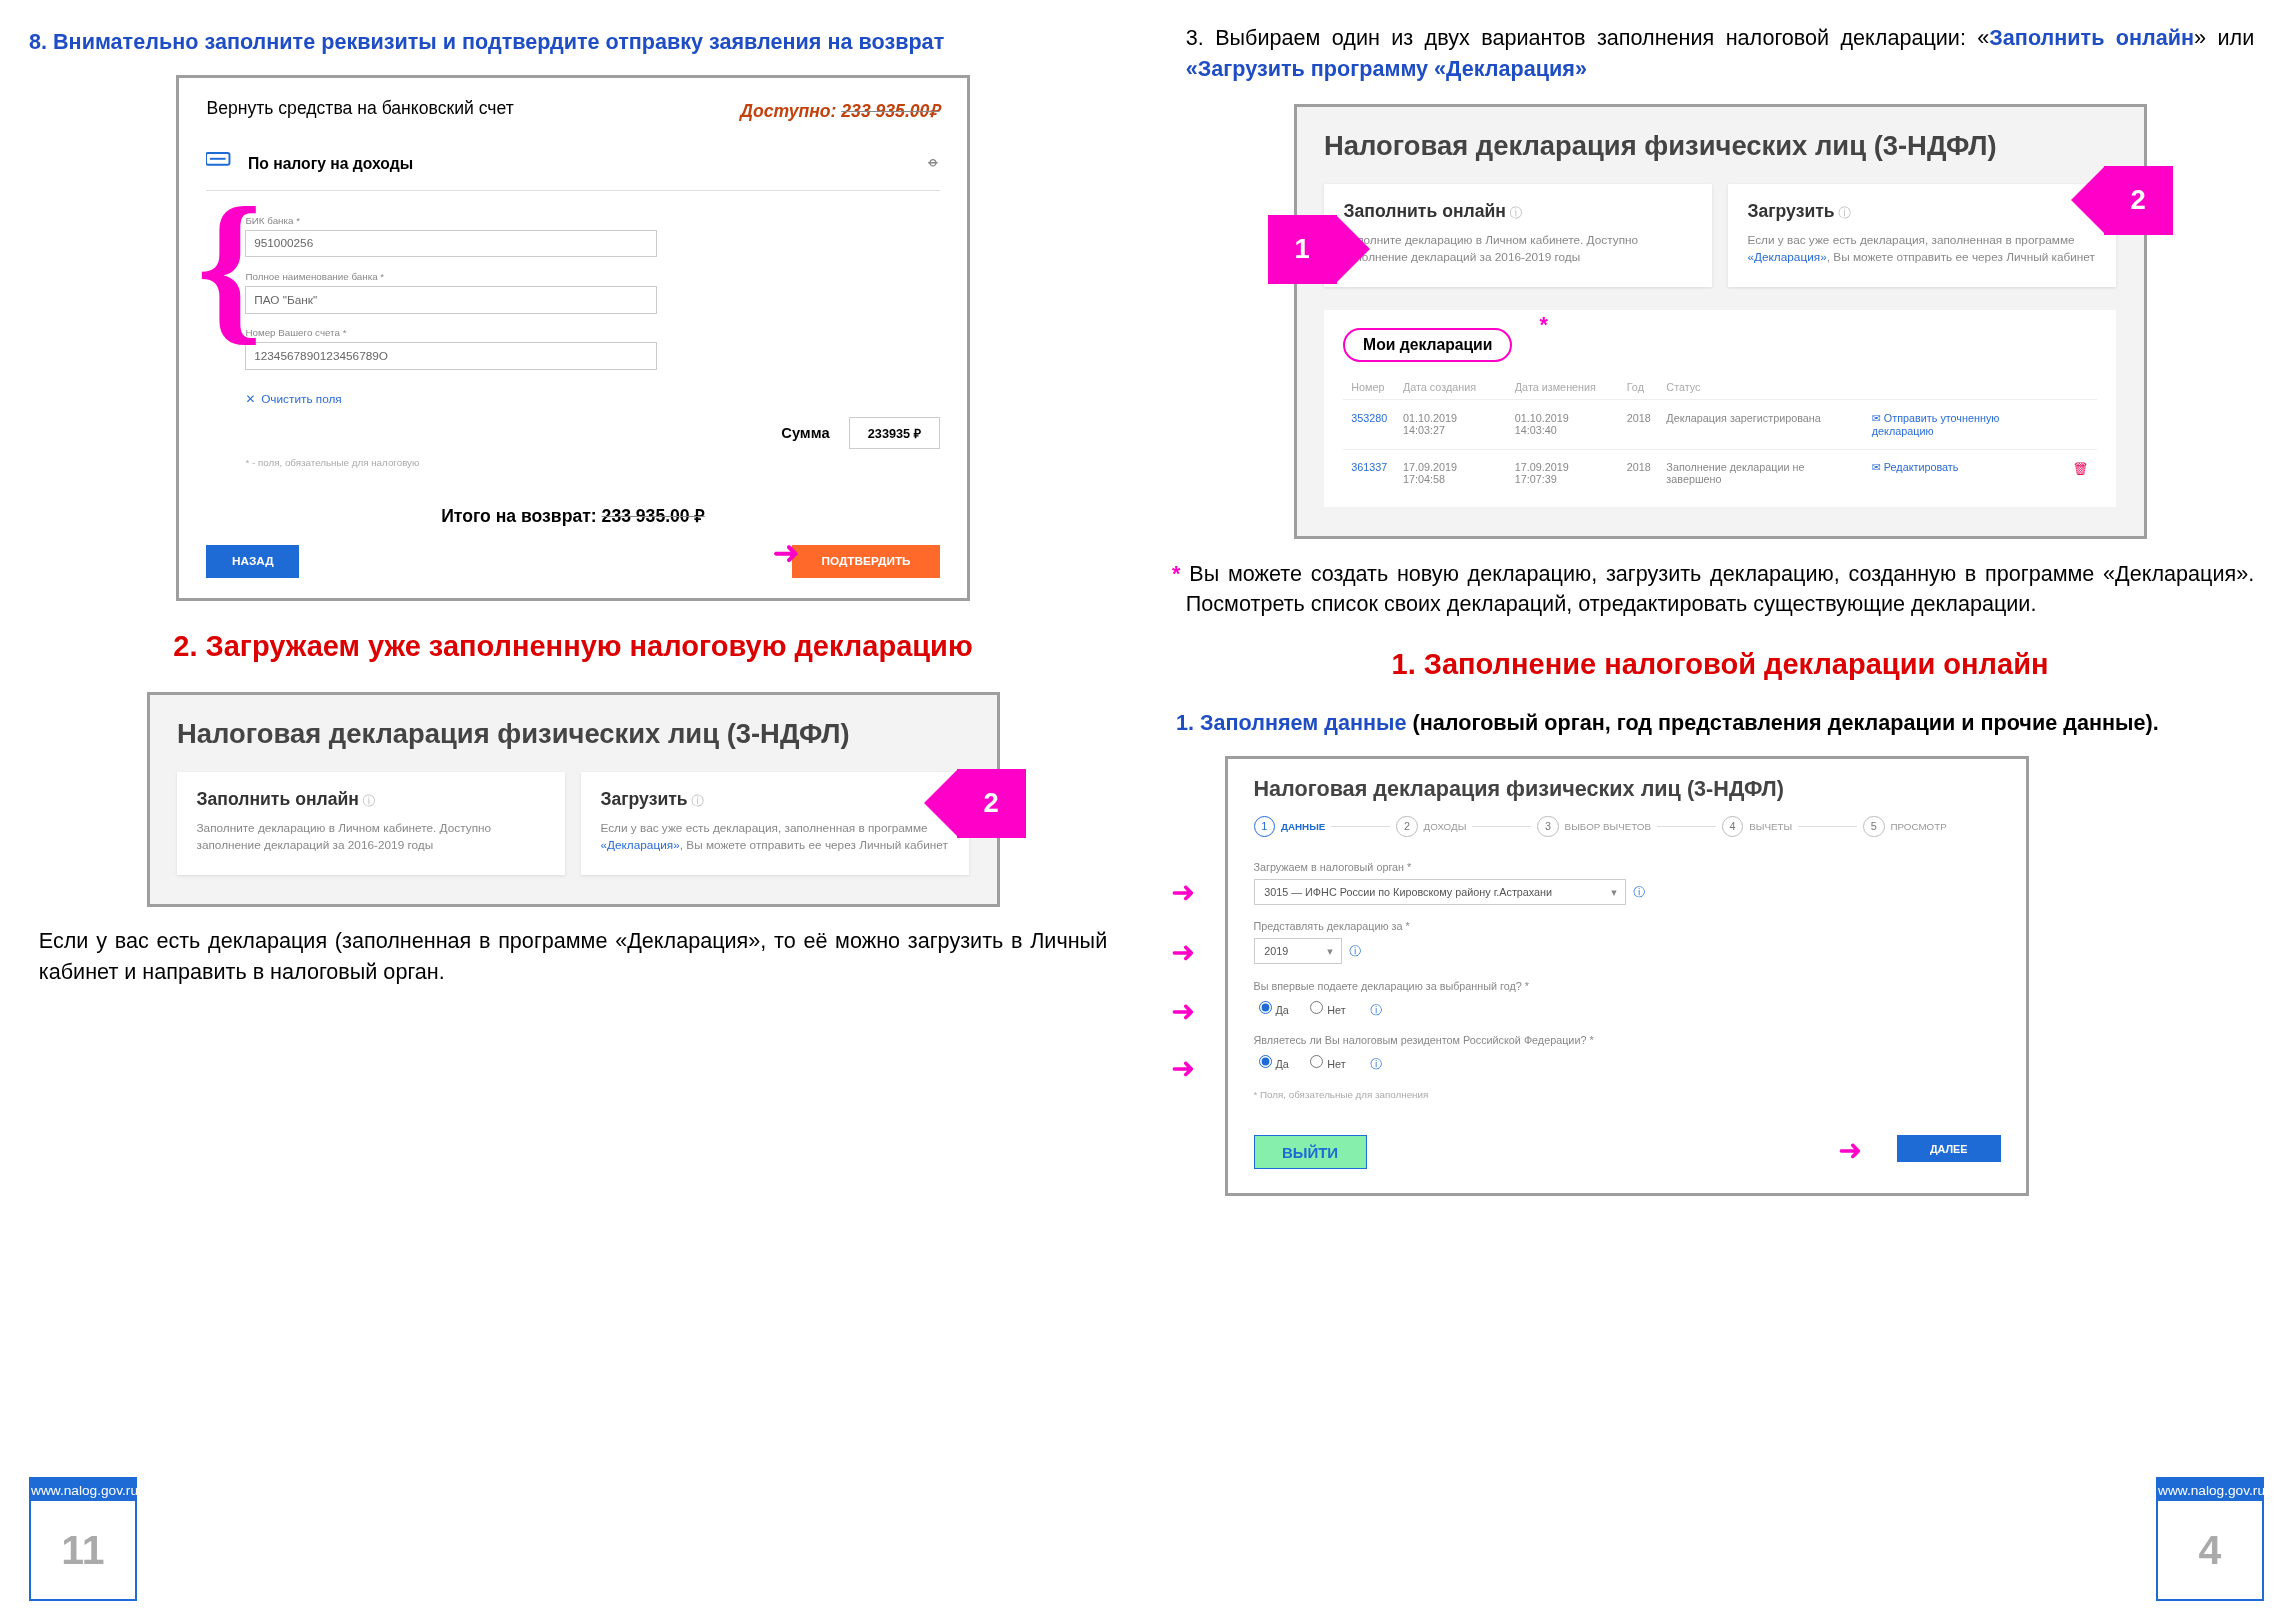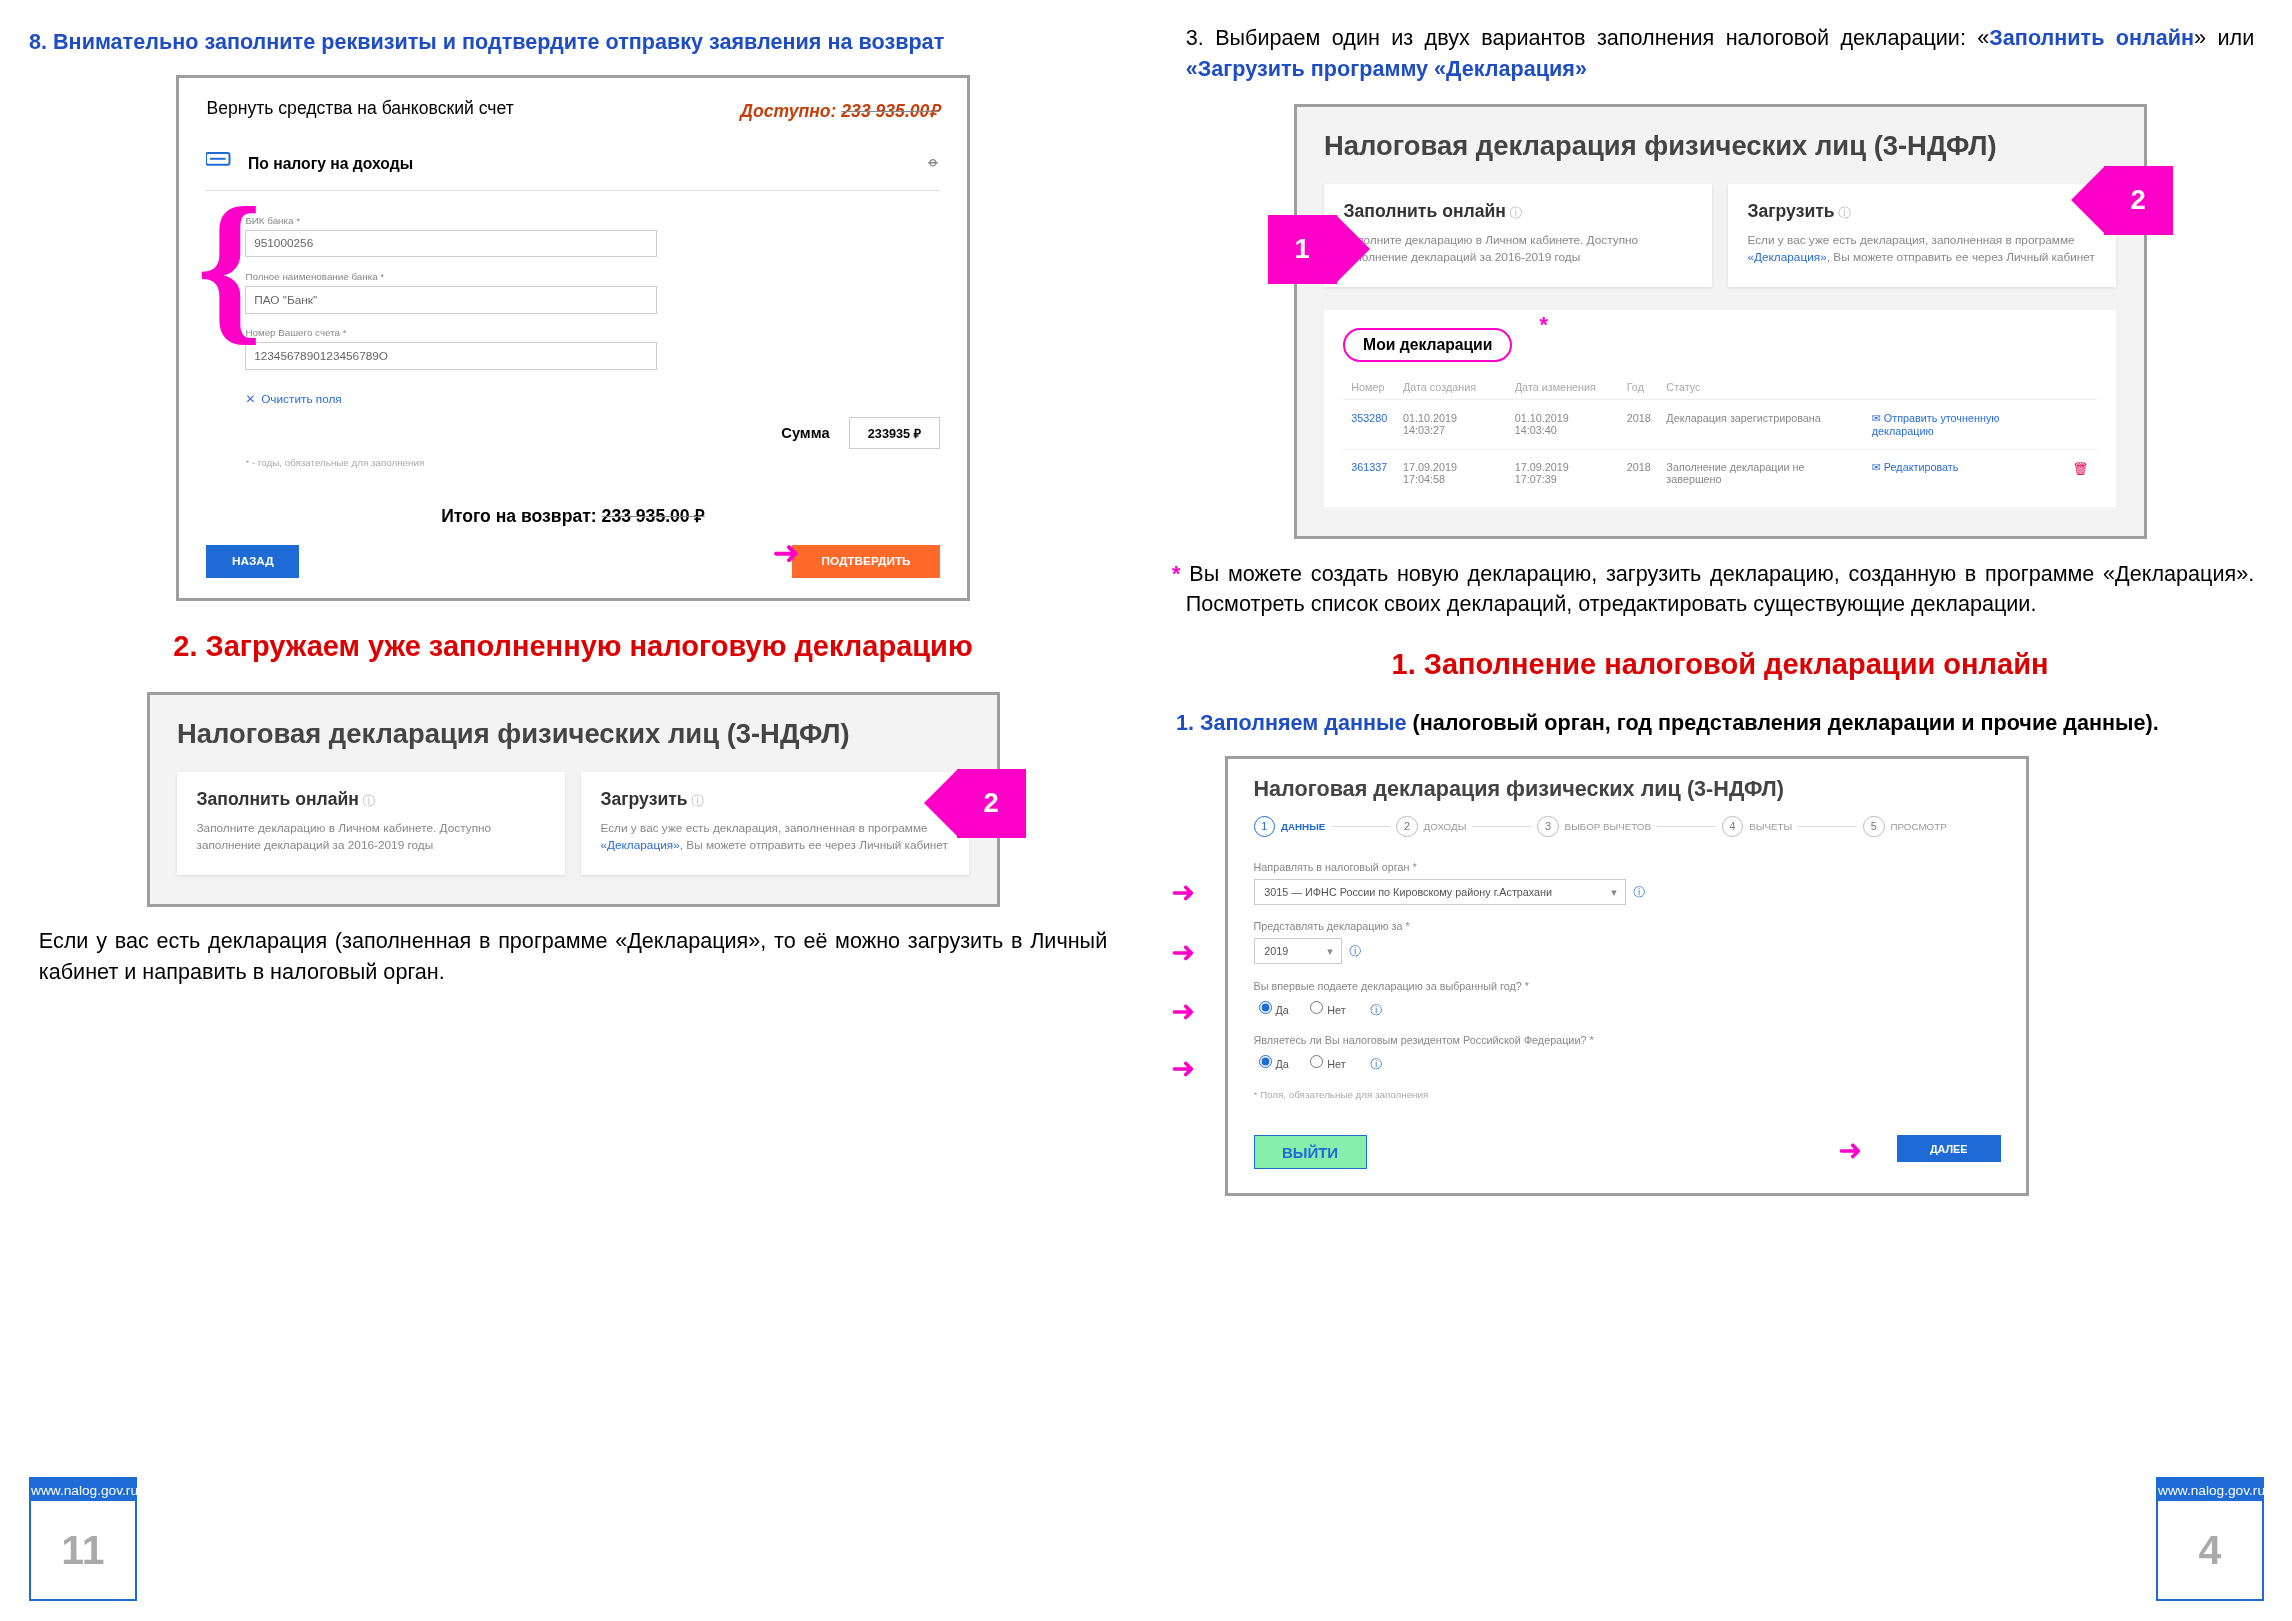--- a/index.html
+++ b/index.html
@@ -141,21 +141,21 @@
       <div class="p1-input">ПАО "Банк"</div>
 
       <div class="p1-label">Номер Вашего счета *</div>
       <div class="p1-input">1234567890123456789О</div>
 
       <span class="p1-clear">Очистить поля</span>
       <div class="p1-sum-row">
         <span class="p1-sum-label">Сумма</span>
         <span class="p1-sum-box">233935 ₽</span>
       </div>
-      <div class="p1-foot">* - годы, обязательные для заполнения</div>
+      <div class="p1-foot">* - поля, обязательные для налоговую</div>
     </div>
 
     <div class="p1-total">
       <span>Итого на возврат:</span>
       <span style="text-decoration:line-through;text-decoration-color:#888">233 935.00 ₽</span>
     </div>
     <div class="p1-btns">
       <button class="btn-back">НАЗАД</button>
       <button class="btn-confirm">ПОДТВЕРДИТЬ</button>
     </div>
@@ -283,21 +283,21 @@
           <span>ВЫЧЕТЫ</span>
         </span>
         <span class="wline"></span>
       <span class="wstep">
           <span class="wnum">5</span>
           <span>ПРОСМОТР</span>
         </span>
     </div>
 
     <span class="pink-arrow" style="top:116px">➜</span>
-    <div class="wiz-label">Направлять в налоговый орган *</div>
+    <div class="wiz-label">Загружаем в налоговый орган *</div>
     <span class="wiz-select">3015 — ИФНС России по Кировскому району г.Астрахани</span><span class="wiz-info">ⓘ</span>
 
     <span class="pink-arrow" style="top:176px">➜</span>
     <div class="wiz-label">Представлять декларацию за *</div>
     <span class="wiz-select short">2019</span><span class="wiz-info">ⓘ</span>
 
     <span class="pink-arrow" style="top:235px">➜</span>
     <div class="wiz-label">Вы впервые подаете декларацию за выбранный год? *</div>
     <div class="wiz-radio">
       <label><input type="radio" checked="" style=""><span>Да</span></label>

